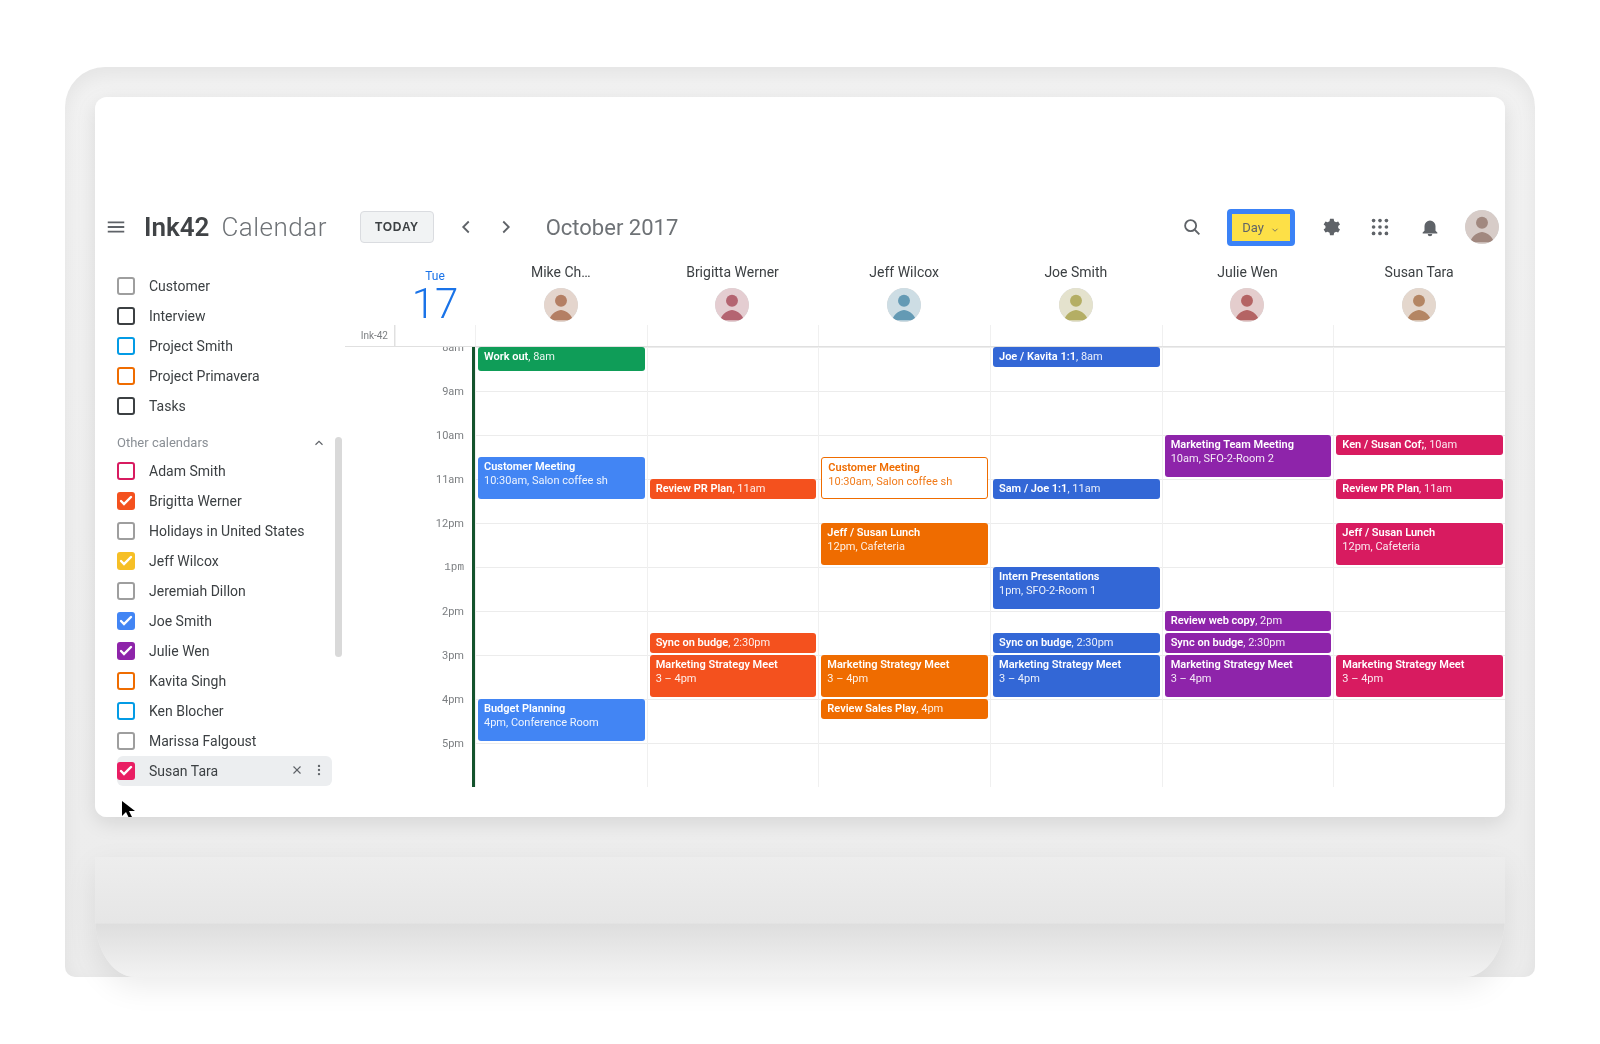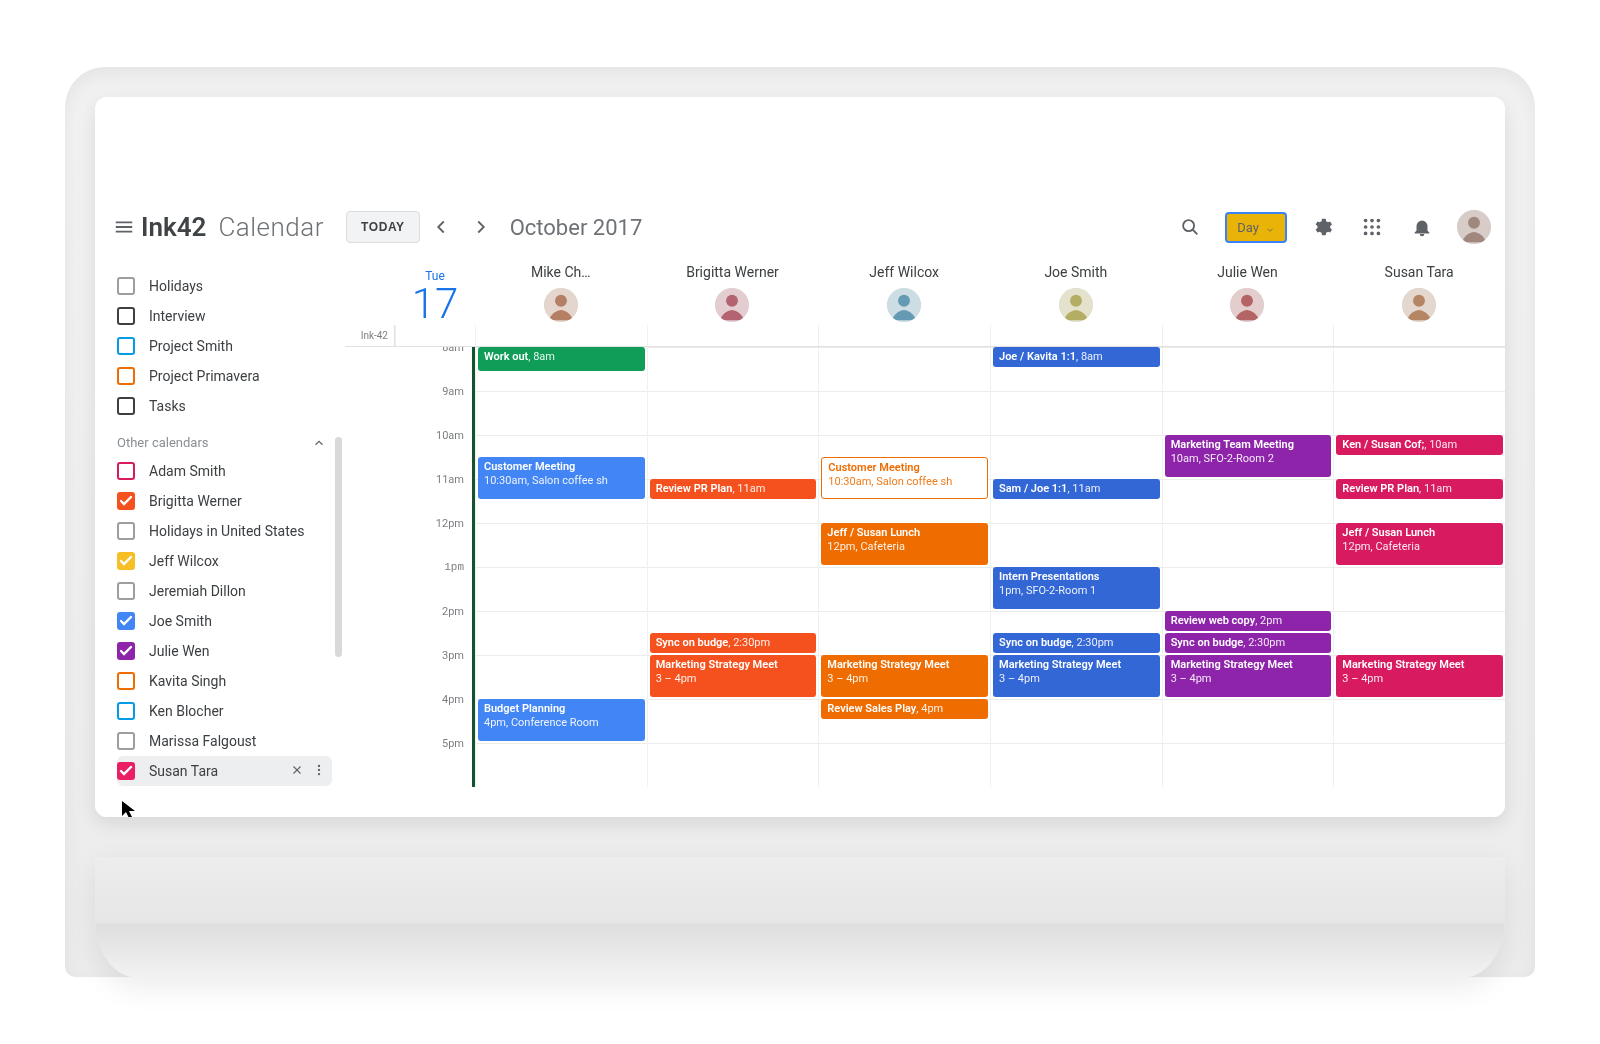--- a/index.html
+++ b/index.html
@@ -42,22 +42,22 @@
     display: flex;
     flex-direction: column;
     background: #fff;
   }
 
   
   .header {
     height: 60px;
     display: flex;
     align-items: center;
-    padding: 0 14px;
-    gap: 2px;
+    padding: 0 6px;
+    gap: 13px;
     position: relative;
   }
   .icon-btn {
     width: 30px; height: 30px;
     display: flex; align-items: center; justify-content: center;
     color: #5f6368; cursor: pointer;
     border-radius: 50%;
   }
   .menu-icon svg, .icon-btn svg { width: 22px; height: 22px; }
   .brand { display: flex; align-items: baseline; gap: 12px; }
@@ -79,22 +79,22 @@
   .nav-arrows { display: flex; gap: 10px; margin-left: 4px; }
   .current-range { font-size: 22px; font-weight: 400; color: #6e7276; margin-left: 12px; }
 
   .header-right {
     margin-left: auto;
     display: flex;
     align-items: center;
     gap: 20px;
   }
   .view-switch {
-    border: 2px solid #3b82f6;
-    background: #eab308;
+    border: 5px solid #3b82f6;
+    background: #fde047;
     color: #5f6368;
     font-size: 13px;
     padding: 6px 10px;
     border-radius: 4px;
     display: flex; align-items: flex-end; gap: 6px;
     cursor: pointer;
   }
   .avatar {
     width: 34px; height: 34px; border-radius: 50%;
     background: #d7d7d7;
@@ -316,21 +316,21 @@
           </span>
         </div>
       </div>
 
       <div class="body">
 
         <aside class="sidebar">
           <div id="mycals">
               <div class="cal-item">
                 <span class="cal-check" style="border-color: rgb(158, 158, 158);"></span>
-                <span class="cal-label">Holidays</span>
+                <span class="cal-label">Customer</span>
               </div>
               <div class="cal-item">
                 <span class="cal-check" style="border-color: rgb(60, 64, 67);"></span>
                 <span class="cal-label">Interview</span>
               </div>
               <div class="cal-item">
                 <span class="cal-check" style="border-color: rgb(3, 155, 229);"></span>
                 <span class="cal-label">Project Smith</span>
               </div>
               <div class="cal-item">

